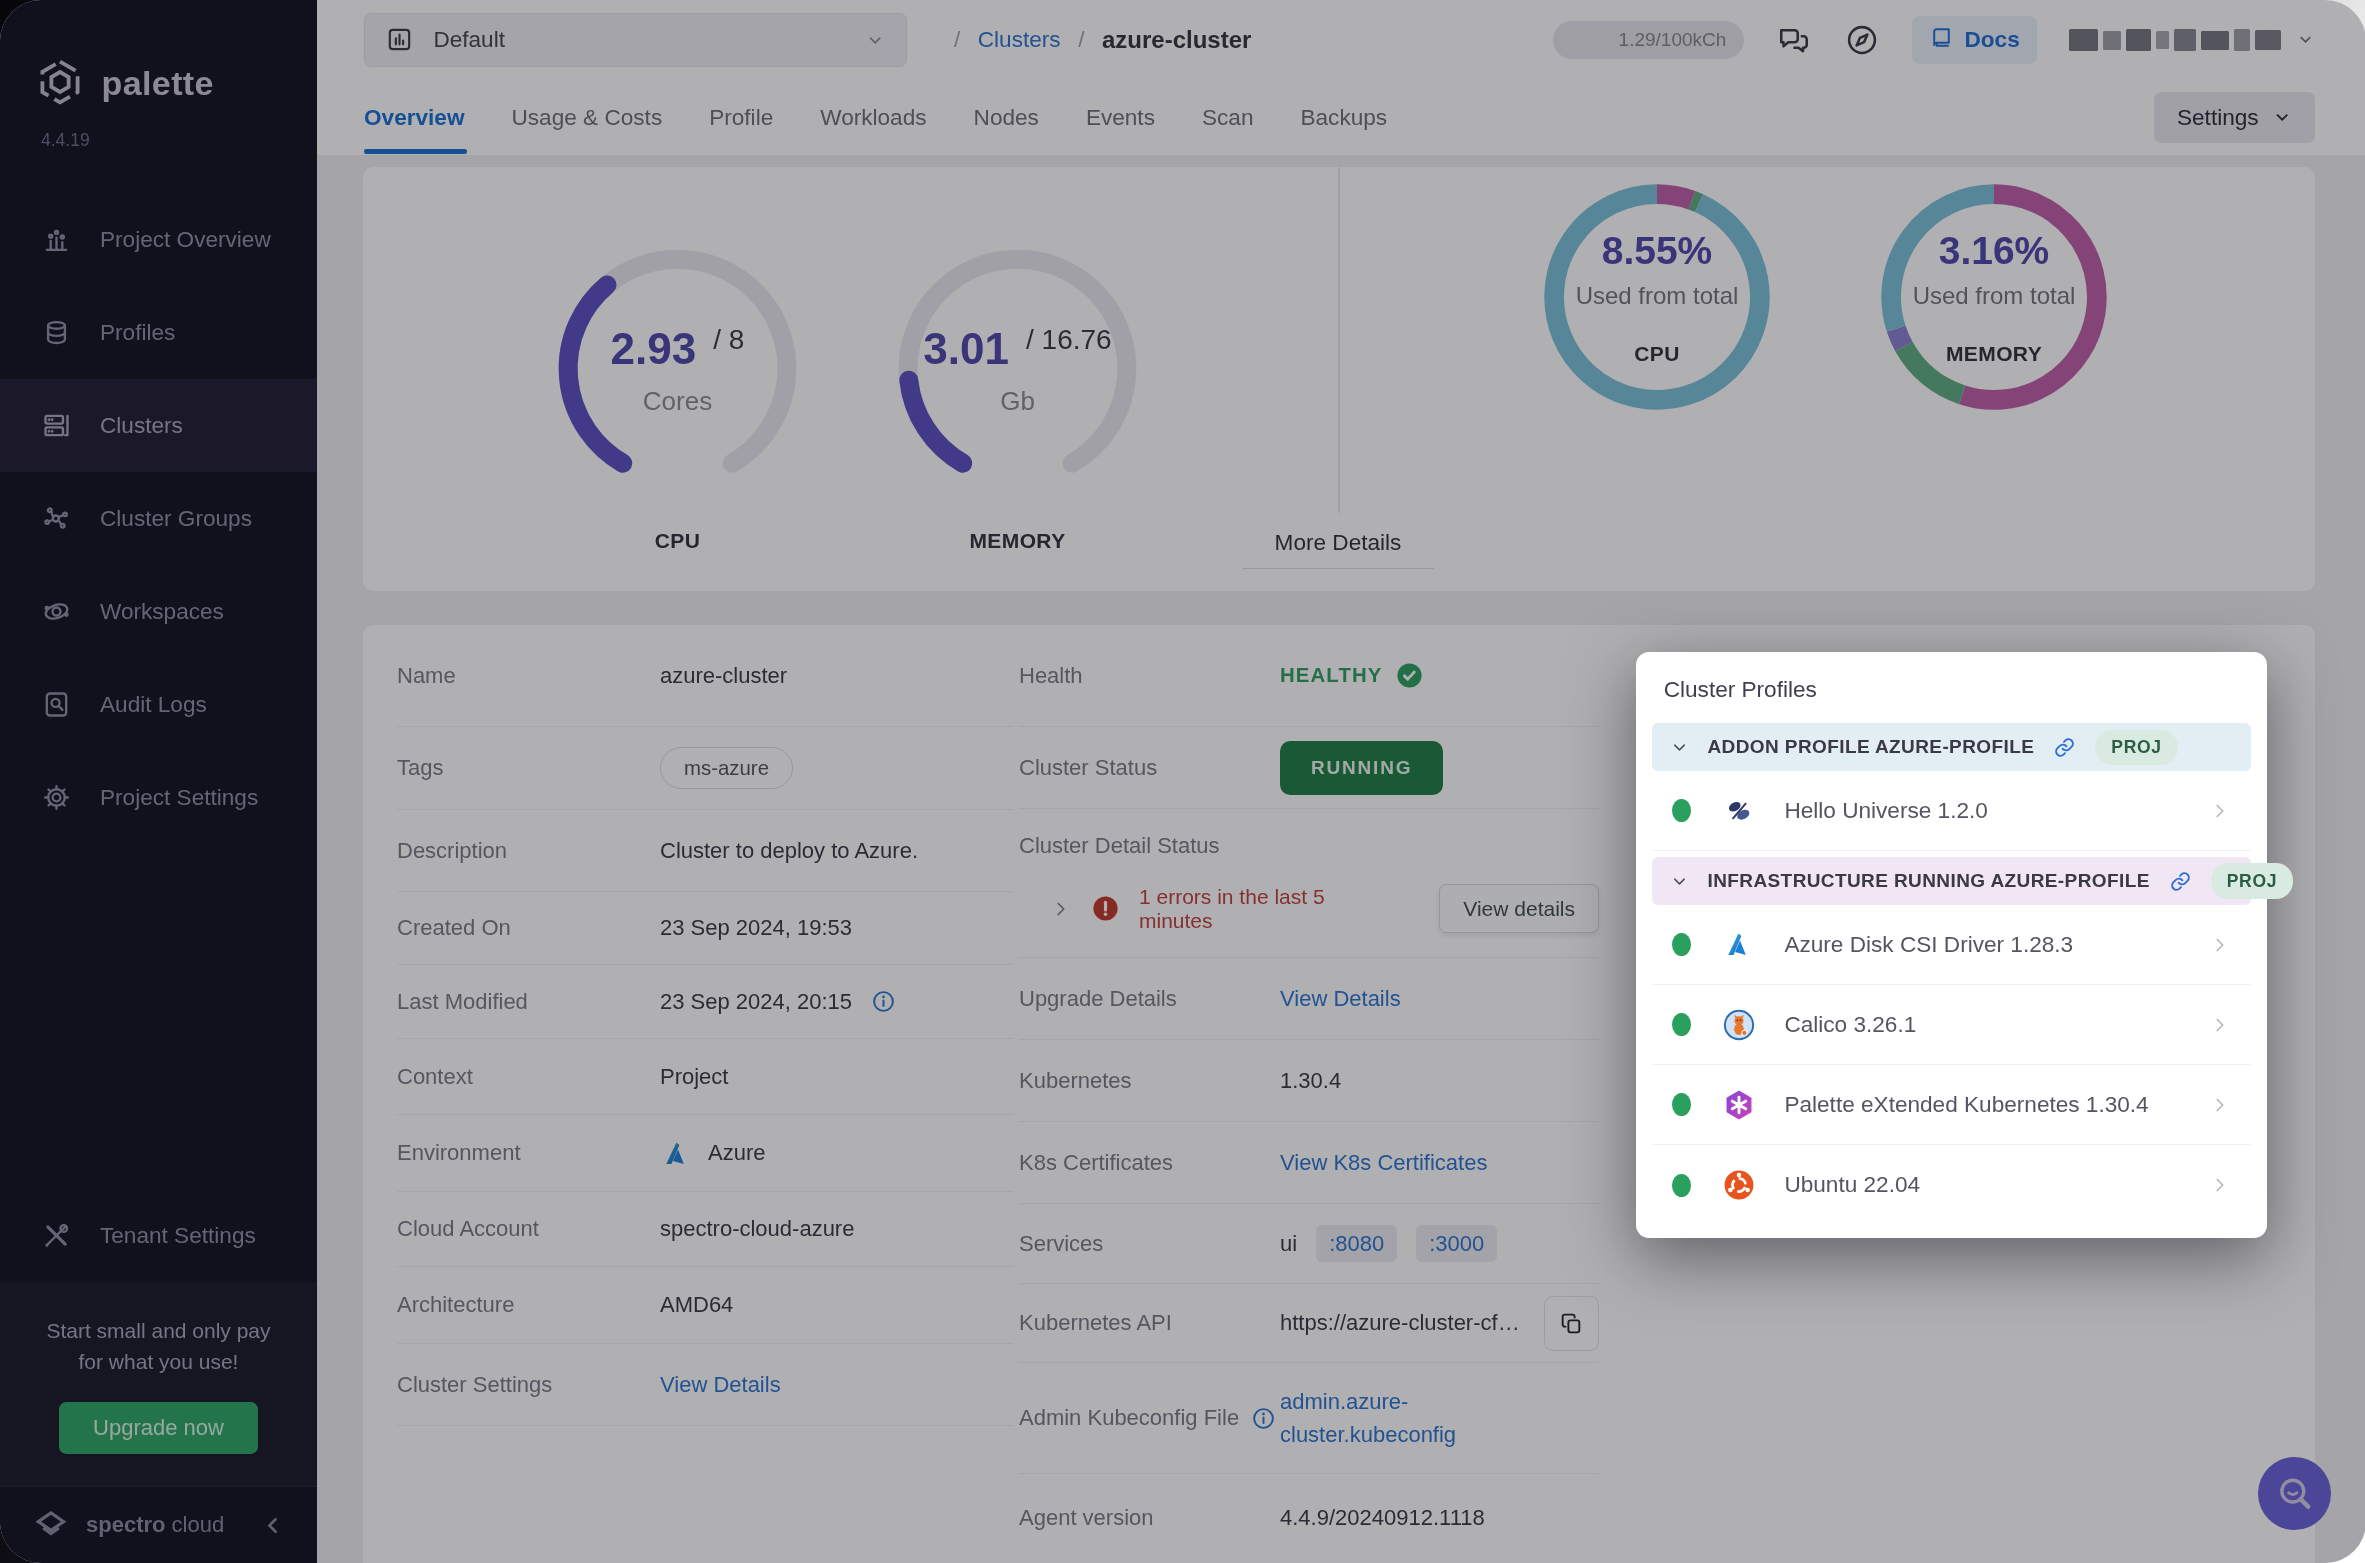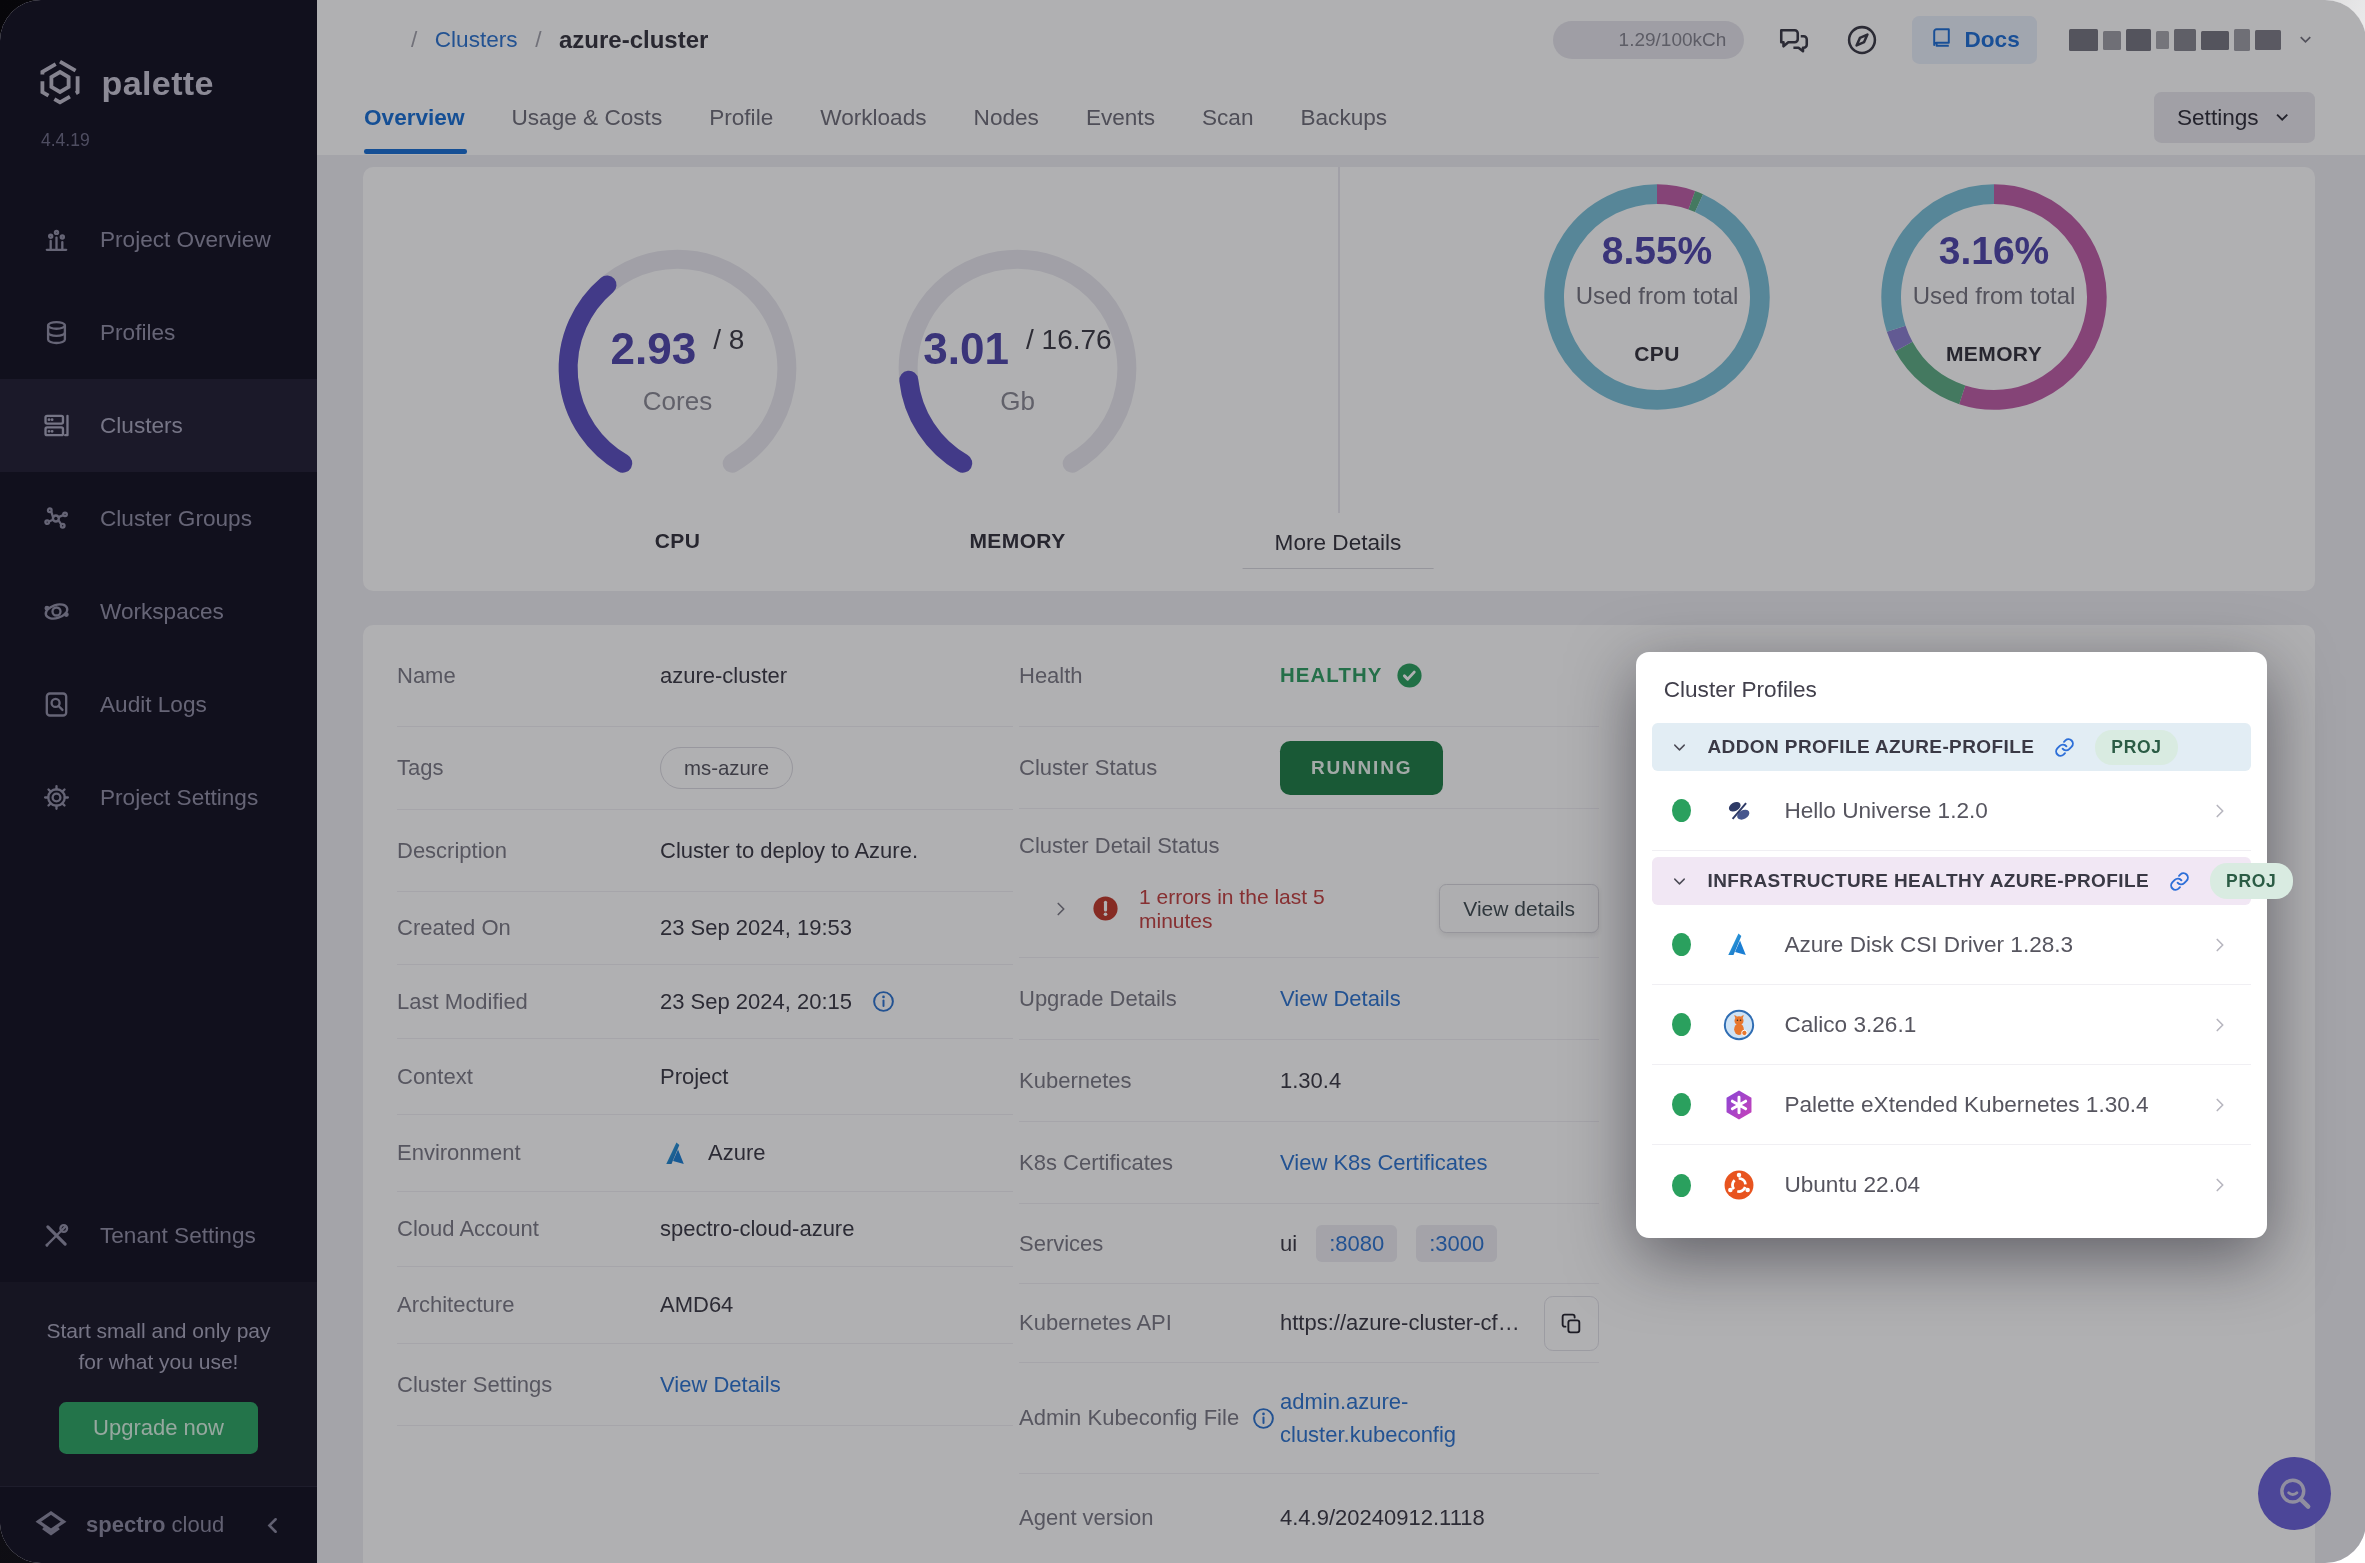--- a/index.html
+++ b/index.html
@@ -233,20 +233,34 @@
       <span class="collapse">
         <svg width="25" height="25" viewBox="0 0 24 24" fill="none" stroke="currentColor" stroke-width="2.4" stroke-linecap="round">
             <path d="M15 6l-6 6 6 6"></path>
           </svg>
       </span>
     </div>
   </aside>
 
   <div class="main">
     <header class="topbar">
+      <div class="proj-select">
+        <span>
+          <svg width="29" height="29" viewBox="0 0 24 24" fill="none" stroke="currentColor" stroke-width="1.8">
+            <rect x="4" y="4" width="16" height="16" rx="2.5"></rect>
+              <path d="M9 16v-5M12 16V8M15 16v-3" stroke-linecap="round"></path>
+          </svg>
+        </span>
+        <span class="lbl">Default</span>
+        <span class="chev">
+          <svg width="20.4" height="20.4" viewBox="0 0 24 24" fill="none" stroke="currentColor" stroke-width="2">
+              <path d="M6 9l6 6 6-6"></path>
+            </svg>
+        </span>
+      </div>
       <div class="breadcrumb">
         <span class="bc-sep">/</span>
         <span class="bc-link">Clusters</span>
         <span class="bc-sep">/</span>
         <span class="bc-cur">azure-cluster</span>
       </div>
       <div class="top-right">
         <div class="usage-pill">1.29/100kCh</div>
         <span class="icon-btn">
           <svg width="36" height="36" viewBox="0 0 24 24" fill="none" stroke="currentColor" stroke-width="1.7" stroke-linejoin="round">
@@ -597,21 +611,21 @@
             </span>
           </div>
         </div>
         <div>
           <div class="psec infra">
             <span class="chev">
               <svg width="19" height="19" viewBox="0 0 24 24" fill="none" stroke="currentColor" stroke-width="1.8" stroke-linecap="round" stroke-linejoin="round">
                 <path d="M6 9l6 6 6-6"></path>
               </svg>
             </span>
-    <span class="ptitle">INFRASTRUCTURE HEALTHY AZURE-PROFILE</span>
+    <span class="ptitle">INFRASTRUCTURE RUNNING AZURE-PROFILE</span>
     <span class="plink">
               <svg width="23" height="23" viewBox="0 0 24 24" fill="none" stroke="#2d6fd8" stroke-width="2" stroke-linecap="round">
                 <path d="M10 13.2a4.6 4.6 0 0 0 6.9.5l2.6-2.6a4.6 4.6 0 0 0-6.5-6.5l-1.5 1.5"></path>
                 <path d="M14 10.8a4.6 4.6 0 0 0-6.9-.5l-2.6 2.6a4.6 4.6 0 0 0 6.5 6.5l1.5-1.5"></path>
               </svg>
             </span>
     <span class="badge">PROJ</span>
           </div>
           <div class="pitem">
             <span class="pdot"></span>

